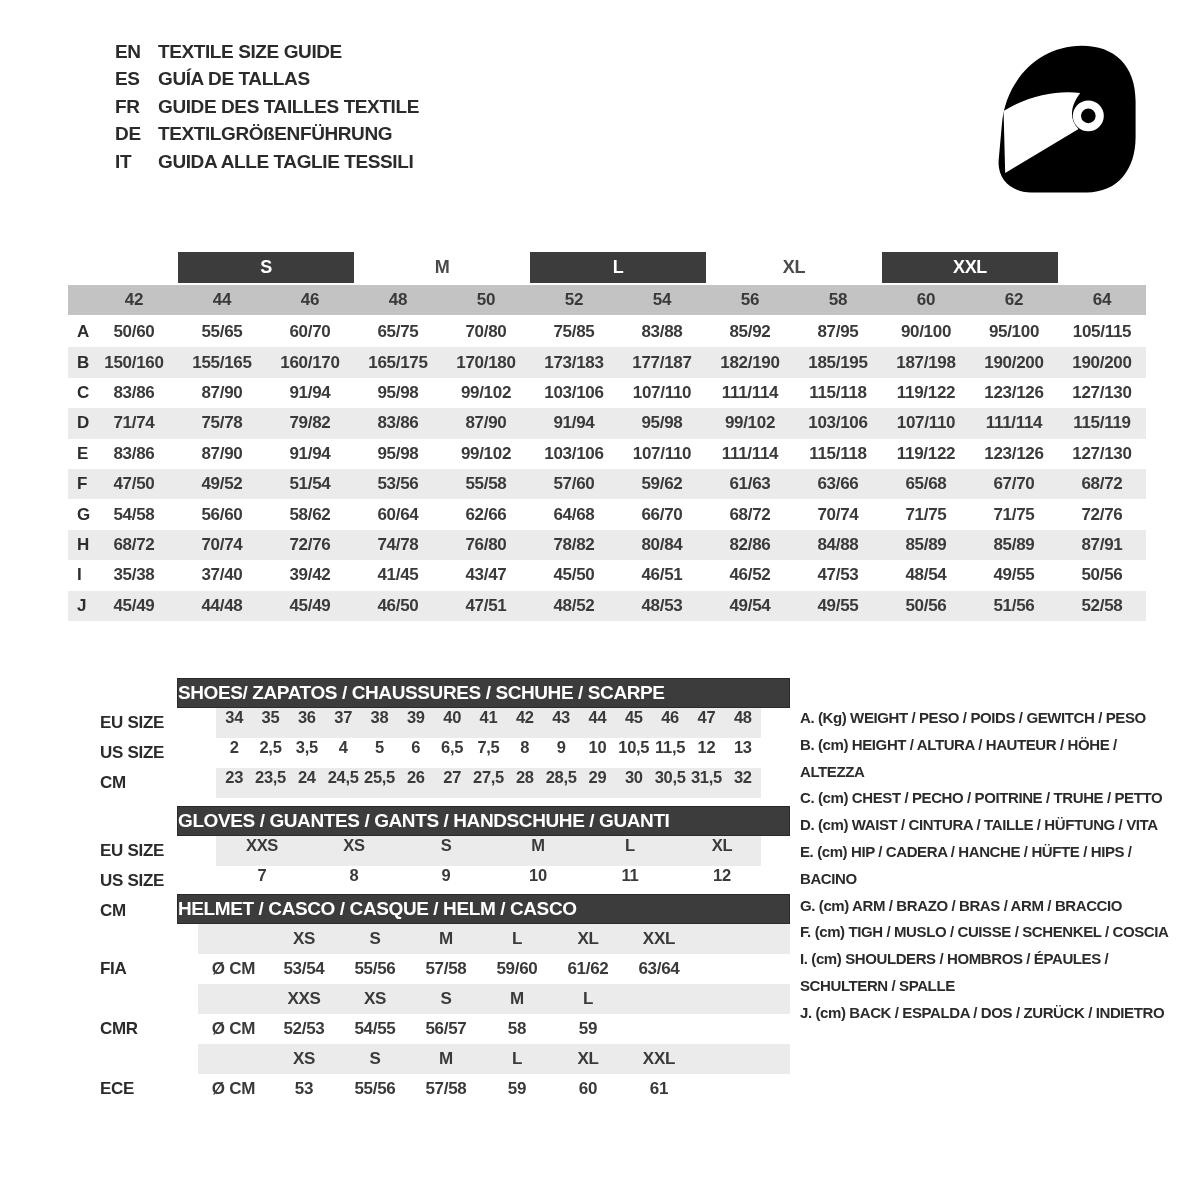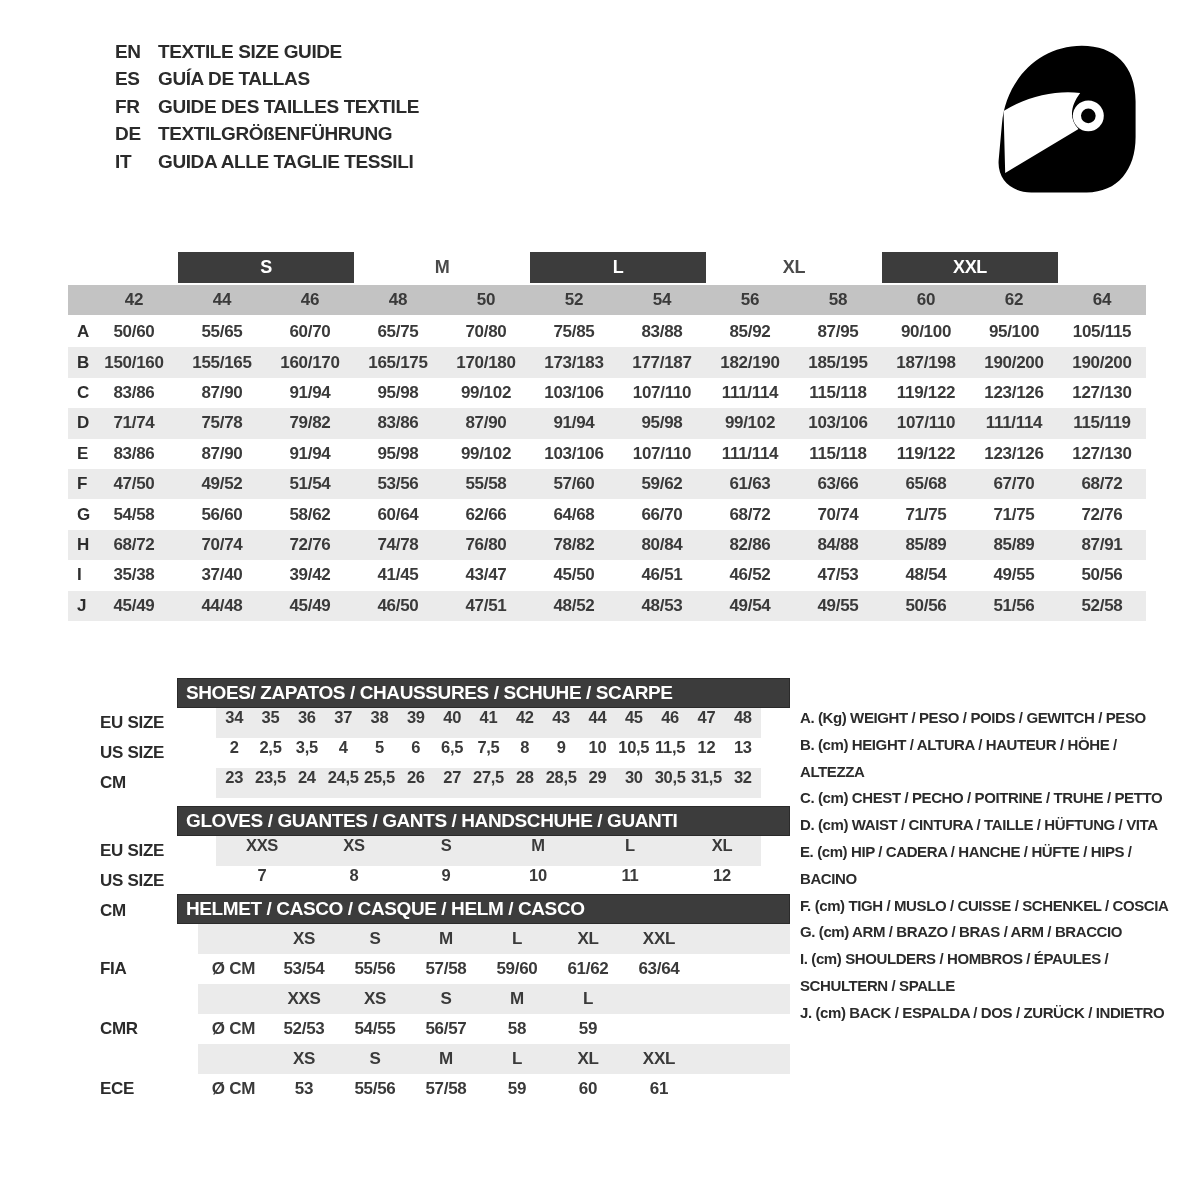--- a/index.html
+++ b/index.html
@@ -37,21 +37,21 @@
   .m-rows .m-row:nth-child(even){background:#ebebeb;}
   .m-label{width:22px;box-sizing:border-box;padding-left:9px;font-size:17px;color:#2d2d2d;}
 
   
   .sec{width:722px;}
   .shoes{left:68px;top:678px;}
   .gloves{left:68px;top:806px;}
   .helmet-sec{left:68px;top:894px;}
   .sec-bar{
     margin-left:109px;width:613px;height:30px;background:#3c3c3c;color:#ffffff;
-    display:flex;align-items:center;padding-left:8px;box-sizing:border-box;
+    display:flex;align-items:center;padding-left:0;box-sizing:border-box;
     font-size:19px;letter-spacing:-0.4px;border:1px solid #2a2a2a;
   }
   .sec-row{display:flex;height:30px;align-items:stretch;}
   .sec-gut{width:109px;box-sizing:border-box;padding-left:7px;display:flex;align-items:center;font-size:17px;color:#2b2b2b;margin-left:25px;}
   .sec-strip{width:545px;display:flex;align-items:flex-start;margin-left:14px;}
   .sec-rows .sec-row:nth-child(odd) .sec-strip{background:#ebebeb;}
   .sec-cell{text-align:center;font-size:16.5px;color:#3a3a3a;}
   .shoe-strip .sec-cell{flex:1;}
   .glove-strip .sec-cell{flex:0 0 92px;}
 
@@ -542,17 +542,17 @@
     </div>
 </div>
 
 <div class="legend abs">
 
 <div class="litem">A. (Kg) WEIGHT / PESO / POIDS / GEWITCH / PESO</div>
     <div class="litem">B. (cm) HEIGHT / ALTURA / HAUTEUR / HÖHE / ALTEZZA</div>
     <div class="litem">C. (cm) CHEST / PECHO / POITRINE / TRUHE / PETTO</div>
     <div class="litem">D. (cm) WAIST / CINTURA / TAILLE / HÜFTUNG / VITA</div>
     <div class="litem">E. (cm) HIP / CADERA / HANCHE / HÜFTE / HIPS / BACINO</div>
+    <div class="litem">G. (cm) ARM / BRAZO / BRAS / ARM / BRACCIO</div>
     <div class="litem">F. (cm) TIGH / MUSLO / CUISSE / SCHENKEL / COSCIA</div>
-    <div class="litem">G. (cm) ARM / BRAZO / BRAS / ARM / BRACCIO</div>
     <div class="litem">I. (cm) SHOULDERS / HOMBROS / ÉPAULES / SCHULTERN / SPALLE</div>
     <div class="litem">J. (cm) BACK / ESPALDA / DOS / ZURÜCK / INDIETRO</div>
   </div>
 
 </body></html>

